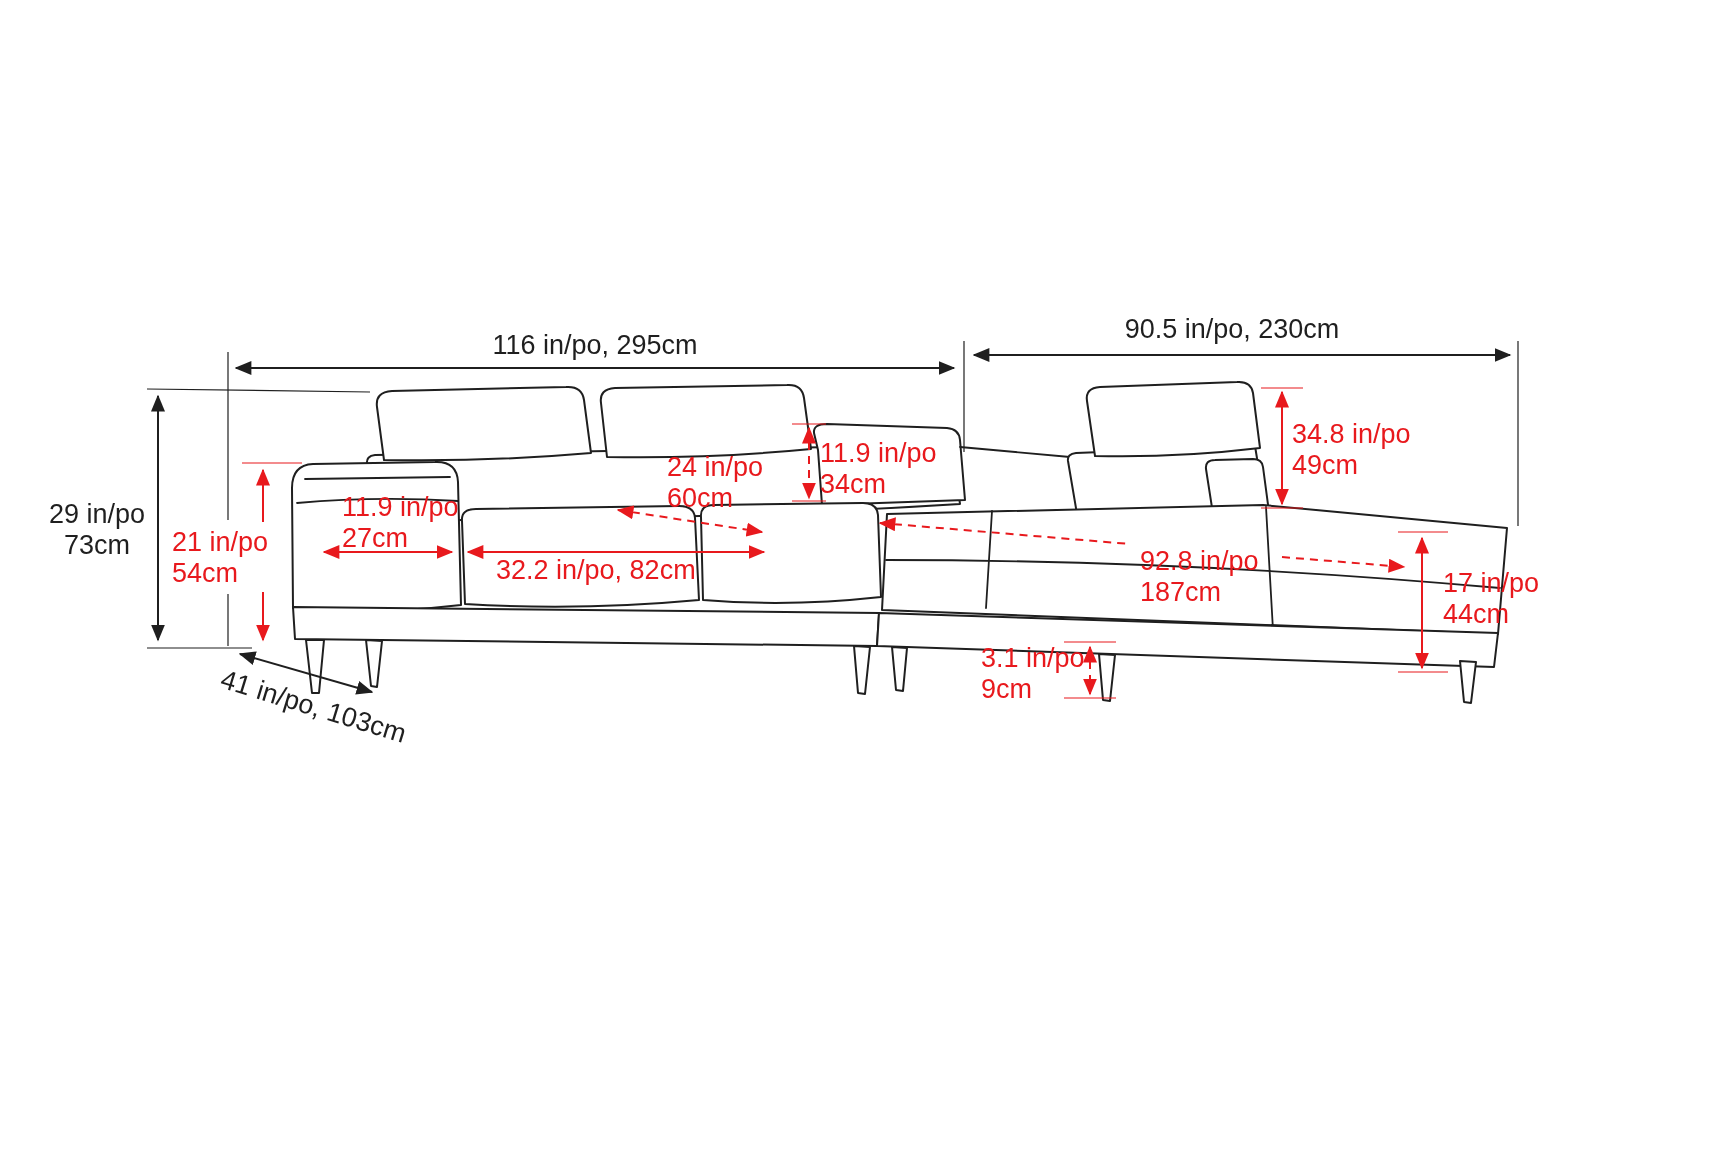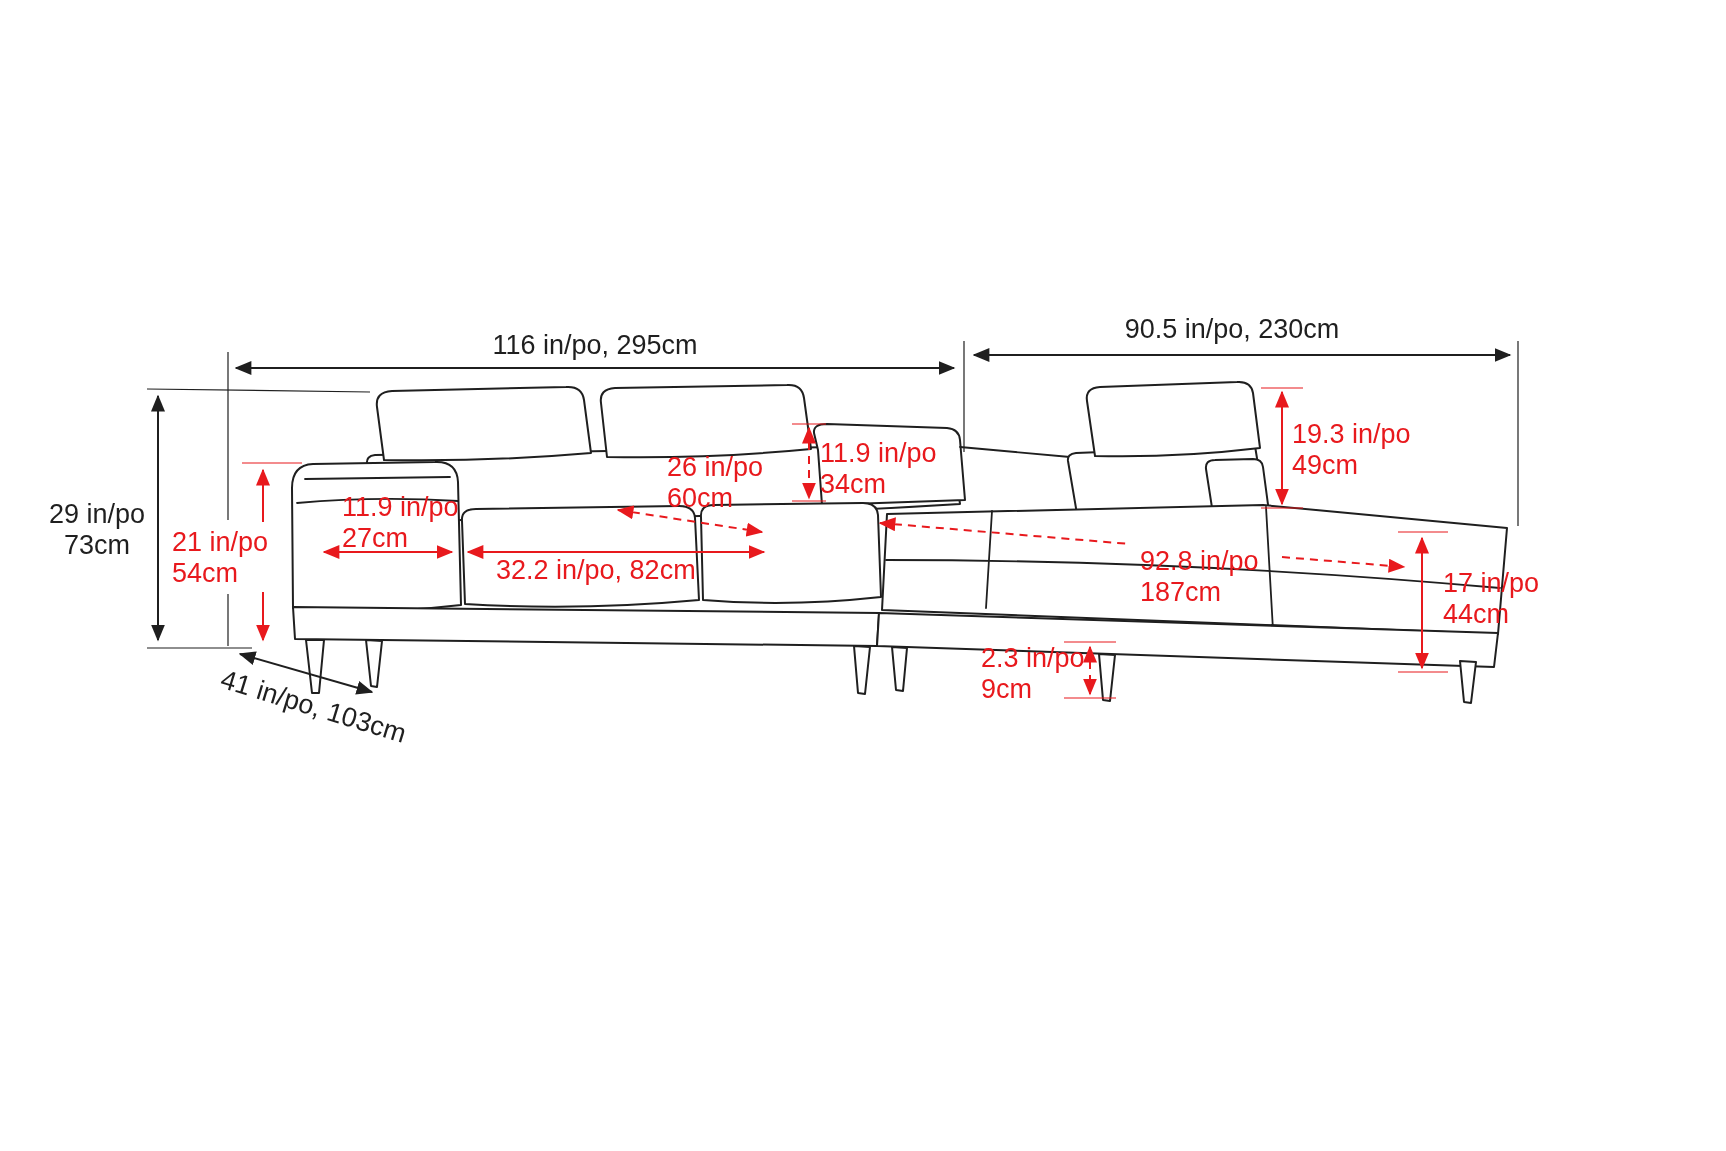--- a/index.html
+++ b/index.html
@@ -150,44 +150,44 @@
   </div>
 
   <div class="dim-label red" style="left:342px;top:492px">
     <span class="l">11.9 in/po</span>
     <span class="l">27cm</span>
   </div>
 
   <div class="dim-label red" style="left:496px;top:555px">32.2 in/po, 82cm</div>
 
   <div class="dim-label red" style="left:667px;top:452px">
-    <span class="l">26 in/po</span>
+    <span class="l">24 in/po</span>
     <span class="l">60cm</span>
   </div>
 
   <div class="dim-label red" style="left:820px;top:438px">
     <span class="l">11.9 in/po</span>
     <span class="l">34cm</span>
   </div>
 
   <div class="dim-label red" style="left:1292px;top:419px">
-    <span class="l">19.3 in/po</span>
+    <span class="l">34.8 in/po</span>
     <span class="l">49cm</span>
   </div>
 
   <div class="dim-label red" style="left:1140px;top:546px">
     <span class="l">92.8 in/po</span>
     <span class="l">187cm</span>
   </div>
 
   <div class="dim-label red" style="left:1443px;top:568px">
     <span class="l">17 in/po</span>
     <span class="l">44cm</span>
   </div>
 
   <div class="dim-label red" style="left:981px;top:643px">
-    <span class="l">2.3 in/po</span>
+    <span class="l">3.1 in/po</span>
     <span class="l">9cm</span>
   </div>
 
   <div class="dim-label rot" style="left:226px;top:664px">41 in/po, 103cm</div>
 
 </div>
 
 </body></html>

